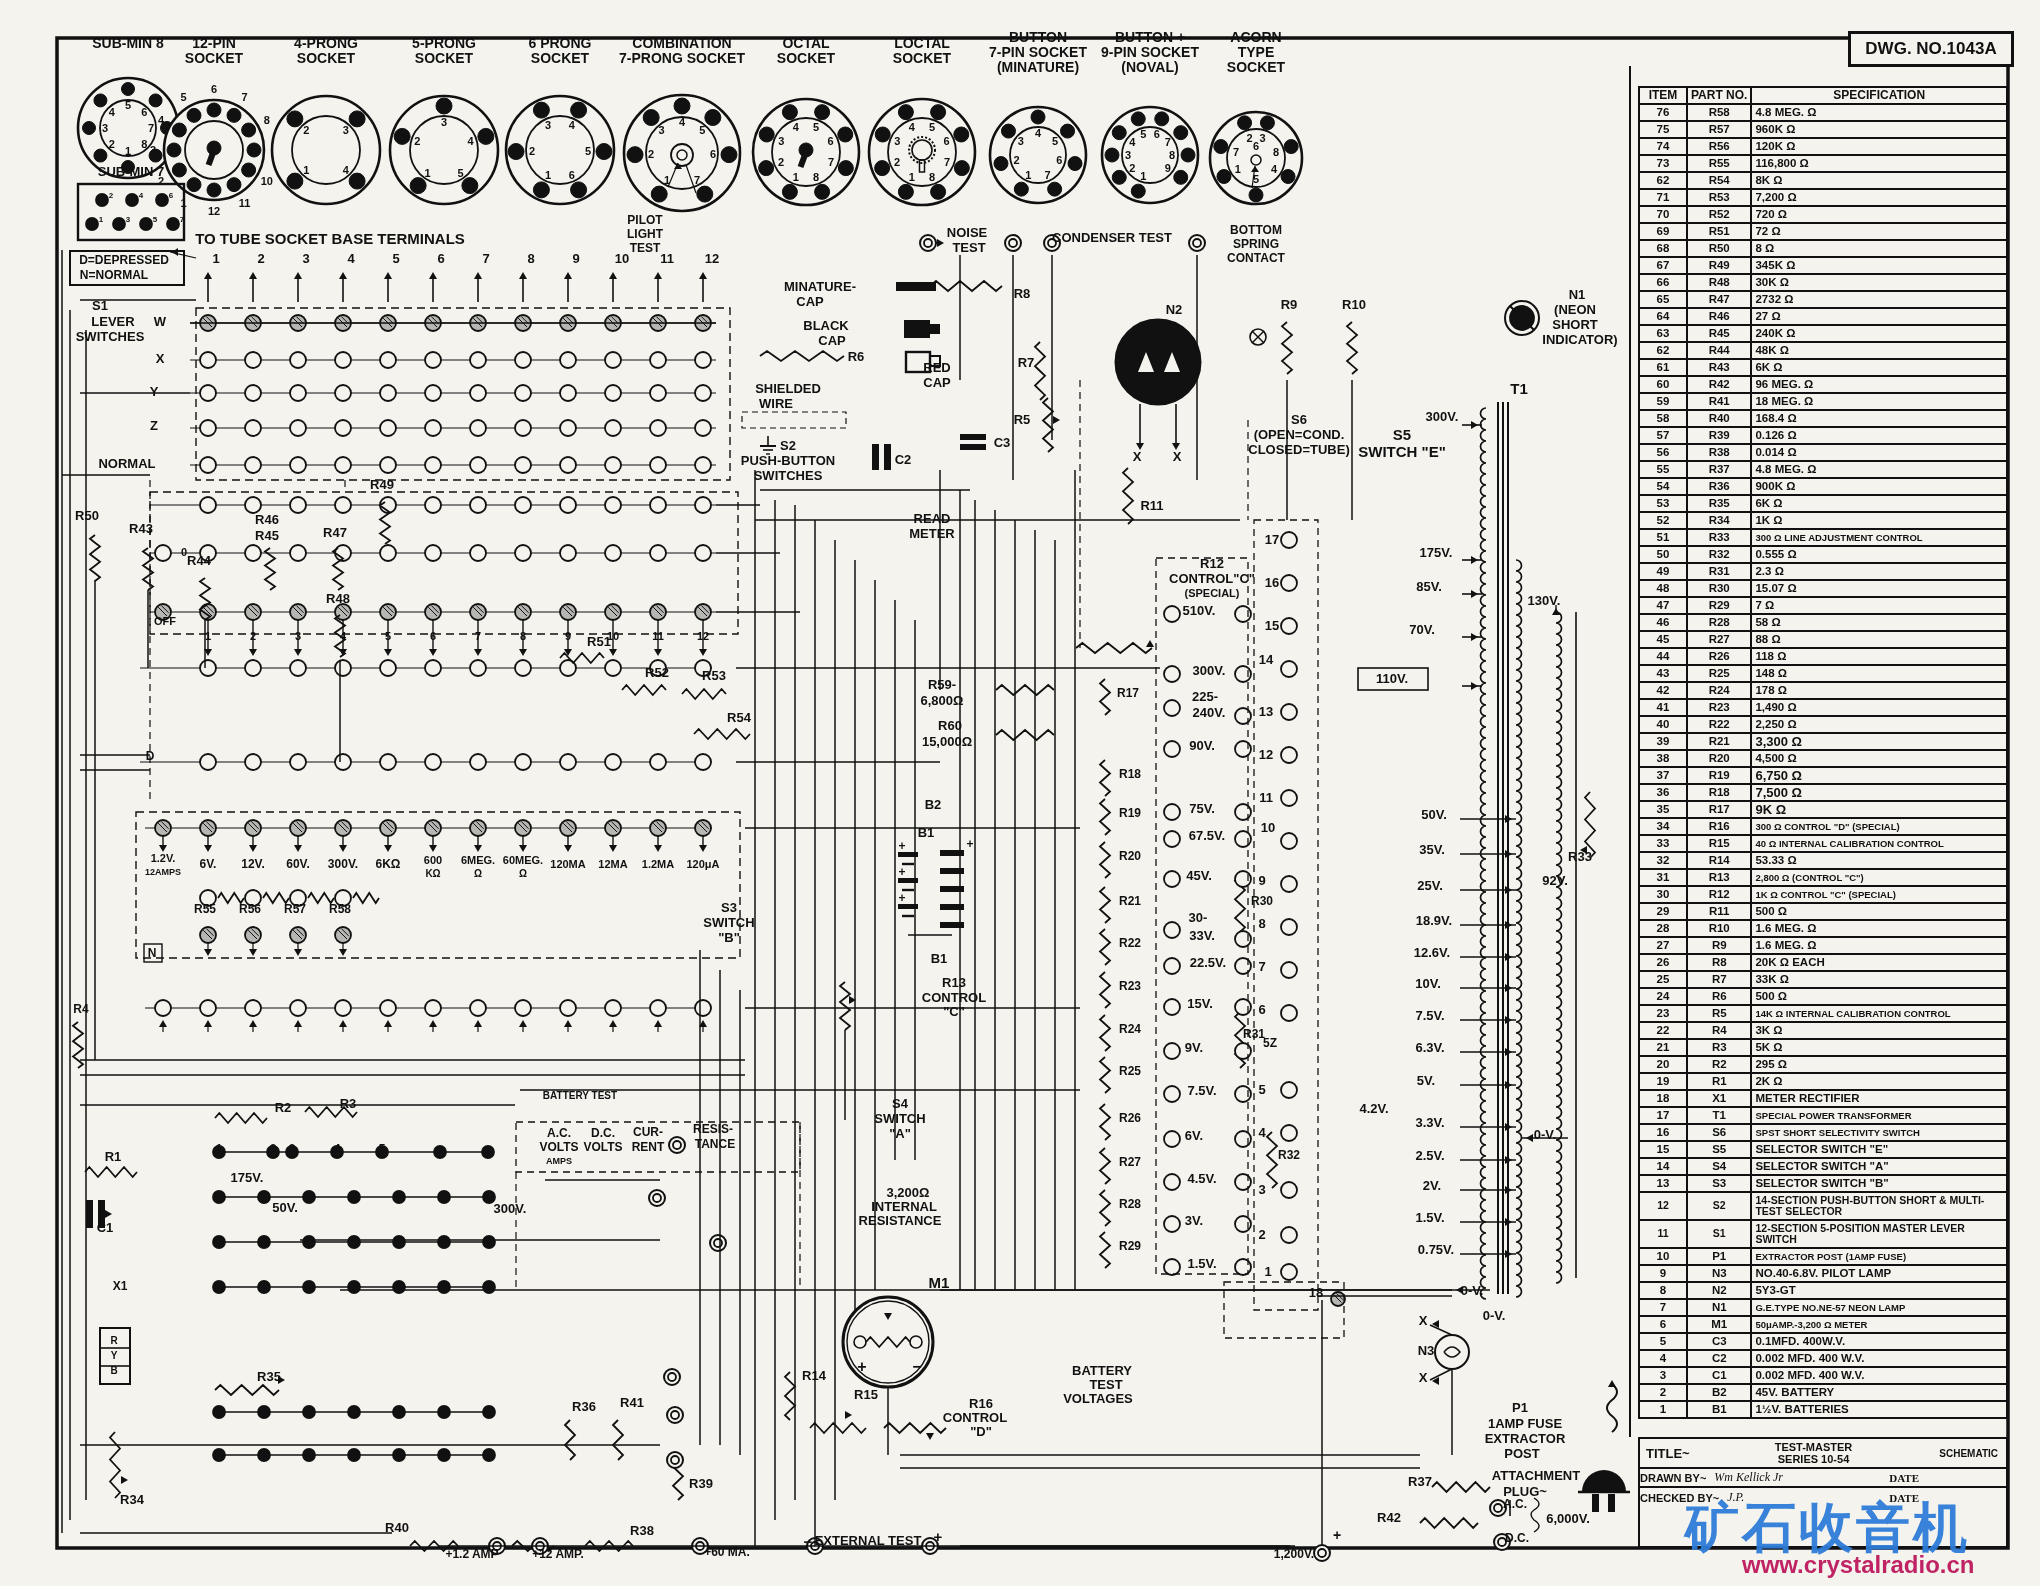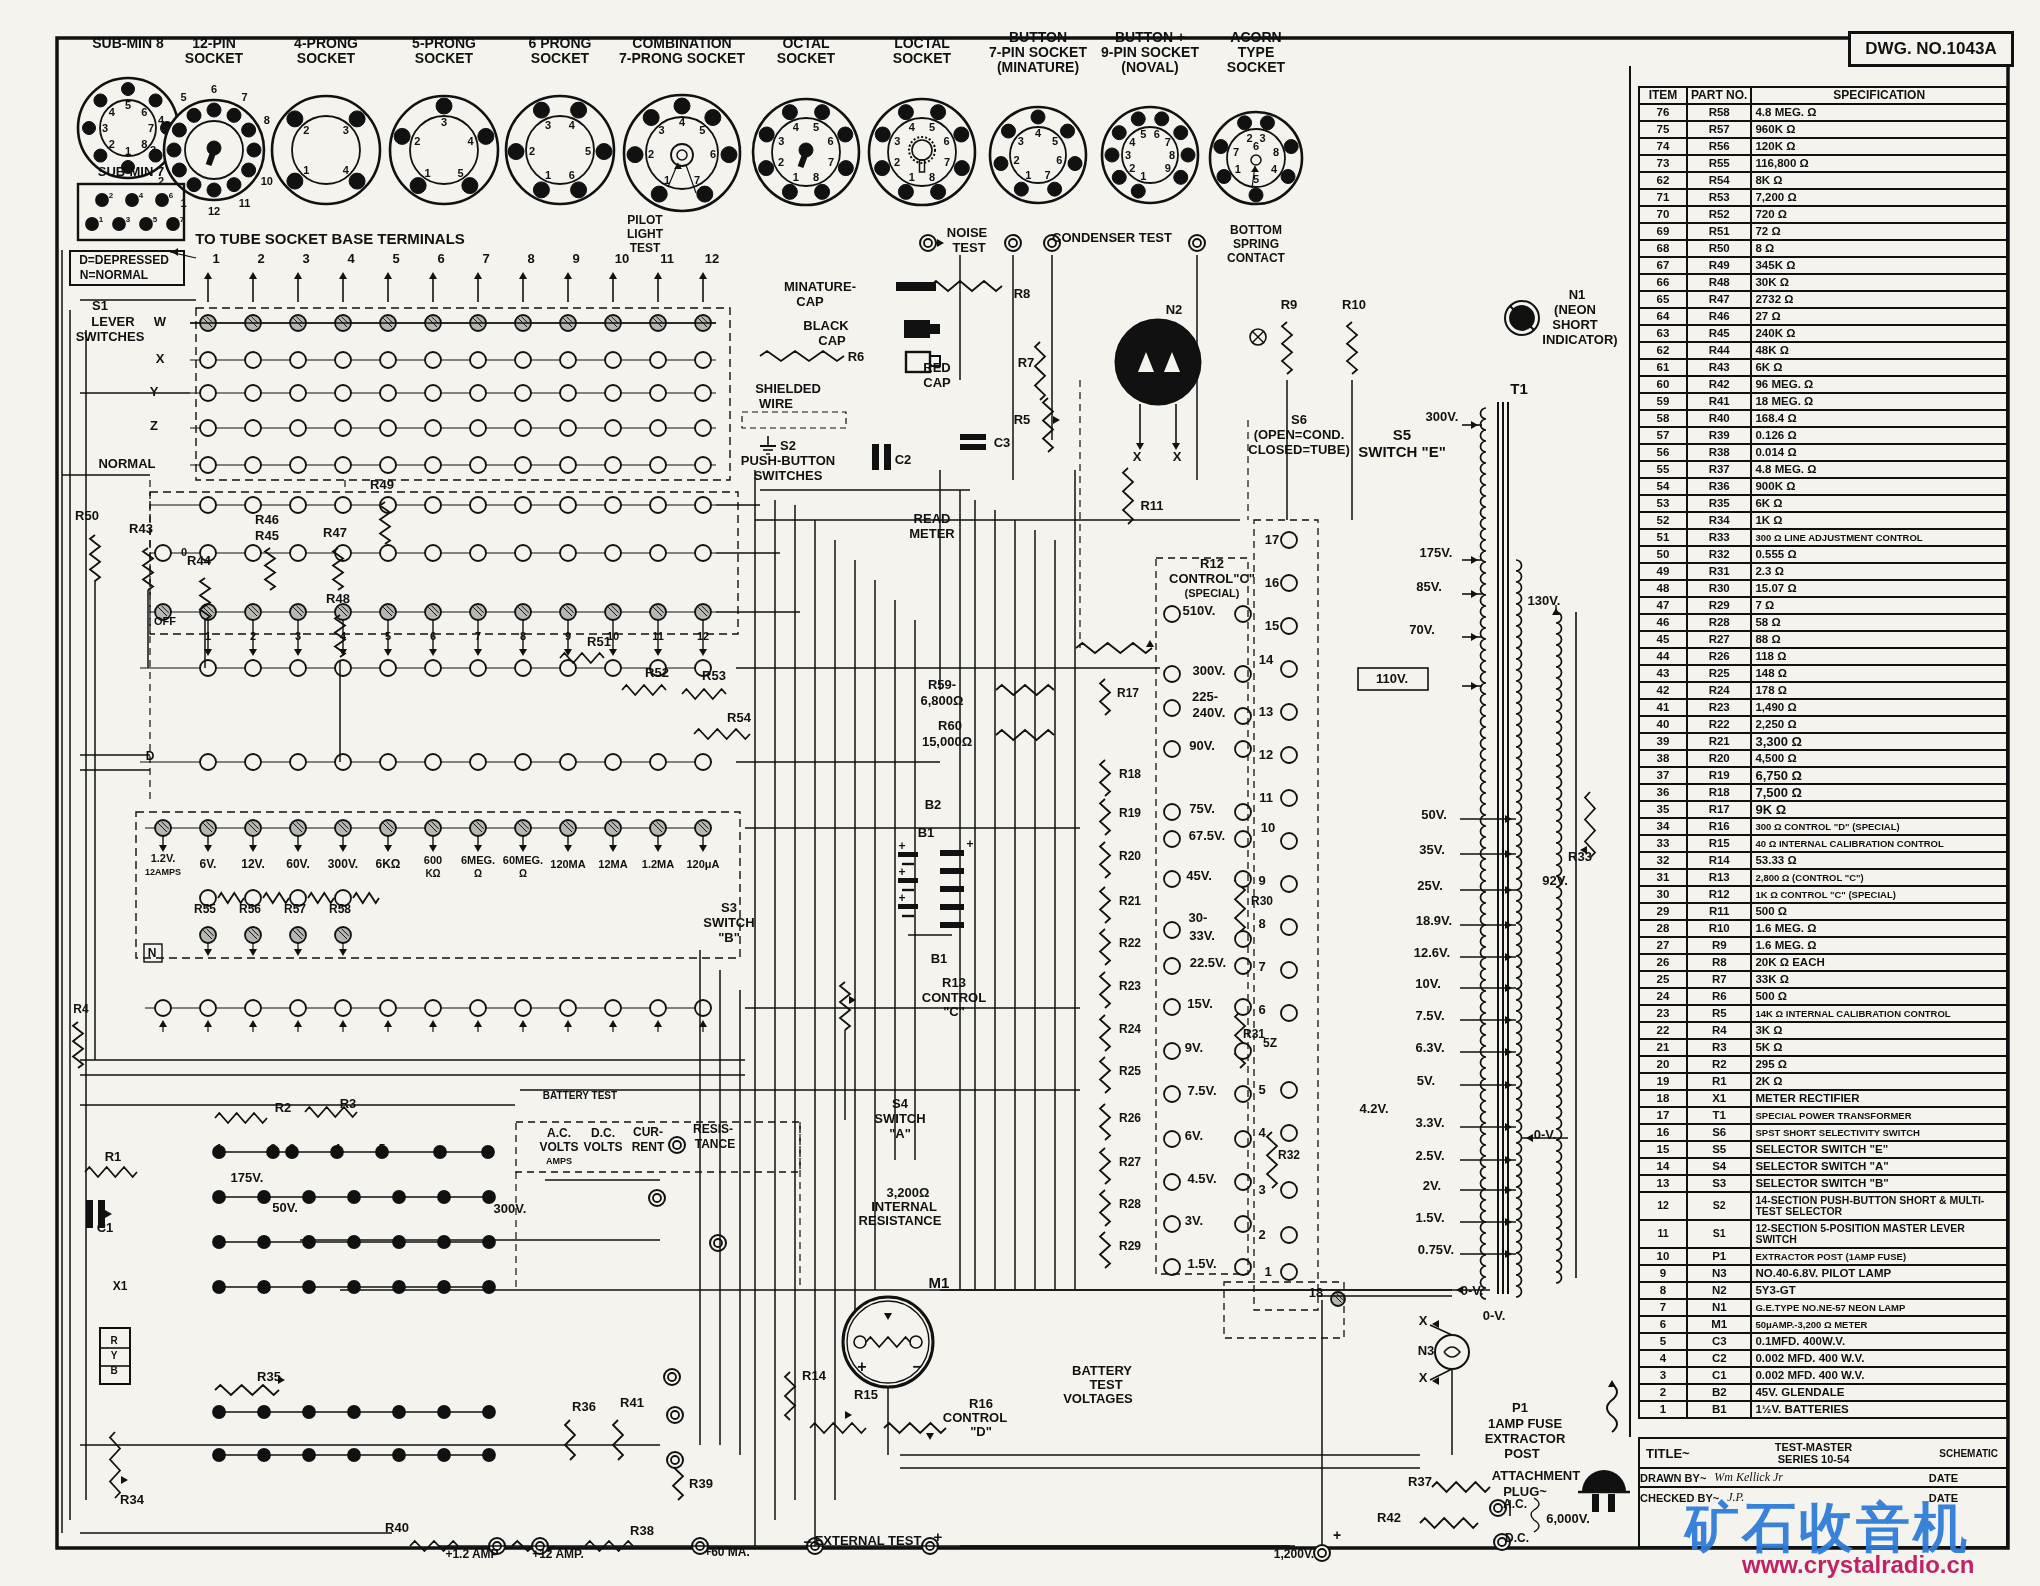--- a/index.html
+++ b/index.html
@@ -25,21 +25,21 @@
   .tb-company{height:38px;text-align:center;}
   .tb-company .co{font-size:19px;font-weight:bold;letter-spacing:1px;padding-top:2px;}
   .tb-company .ad{font-size:10px;font-weight:bold;}
   .tb-title{height:30px;display:flex;align-items:center;font-weight:bold;}
   .tb-title .lab{font-size:13px;padding:0 6px;}
   .tb-title .mid{font-size:11px;text-align:center;line-height:1.1;flex:1;}
   .tb-title .rt{font-size:10px;padding:0 8px;}
   .tb-sign{height:19px;display:flex;align-items:center;font-size:11px;font-weight:bold;}
   .tb-sign .sig{font-family:"Liberation Serif",serif;font-style:italic;font-weight:normal;
                 font-size:12px;margin-left:8px;flex:1;}
-  .tb-sign .dt{margin-right:48px;}
+  .tb-sign .dt{margin-right:87px;font-family:Liberation Serif, serif;}
   .tb-sign:last-child{border-bottom:none;}
   
   .dwg{position:absolute;left:1848px;top:31px;width:160px;height:30px;z-index:3;
        border:3px solid #111;background:#f4f3ee;font-size:17px;font-weight:bold;
        display:flex;align-items:center;justify-content:center;}
   
   .wm{position:absolute;z-index:6;color:#2e7cd9;font-weight:bold;pointer-events:none;}
   .wm-cn{left:1685px;top:1492px;font-size:54px;letter-spacing:3px;opacity:.95;}
   .wm-url{left:1742px;top:1551px;font-size:24px;opacity:.95;}
 </style>
@@ -1730,21 +1730,21 @@
             <td class="c-spec">0.002 MFD. 400 W.V.</td>
           </tr>
           <tr>
             <td class="c-item">3</td>
             <td class="c-part">C1</td>
             <td class="c-spec">0.002 MFD. 400 W.V.</td>
           </tr>
           <tr>
             <td class="c-item">2</td>
             <td class="c-part">B2</td>
-            <td class="c-spec">45V. GLENDALE</td>
+            <td class="c-spec">45V. BATTERY</td>
           </tr>
           <tr>
             <td class="c-item">1</td>
             <td class="c-part">B1</td>
             <td class="c-spec">1½V. BATTERIES</td>
           </tr>
         </tbody>
     </table>
   </div>
 

